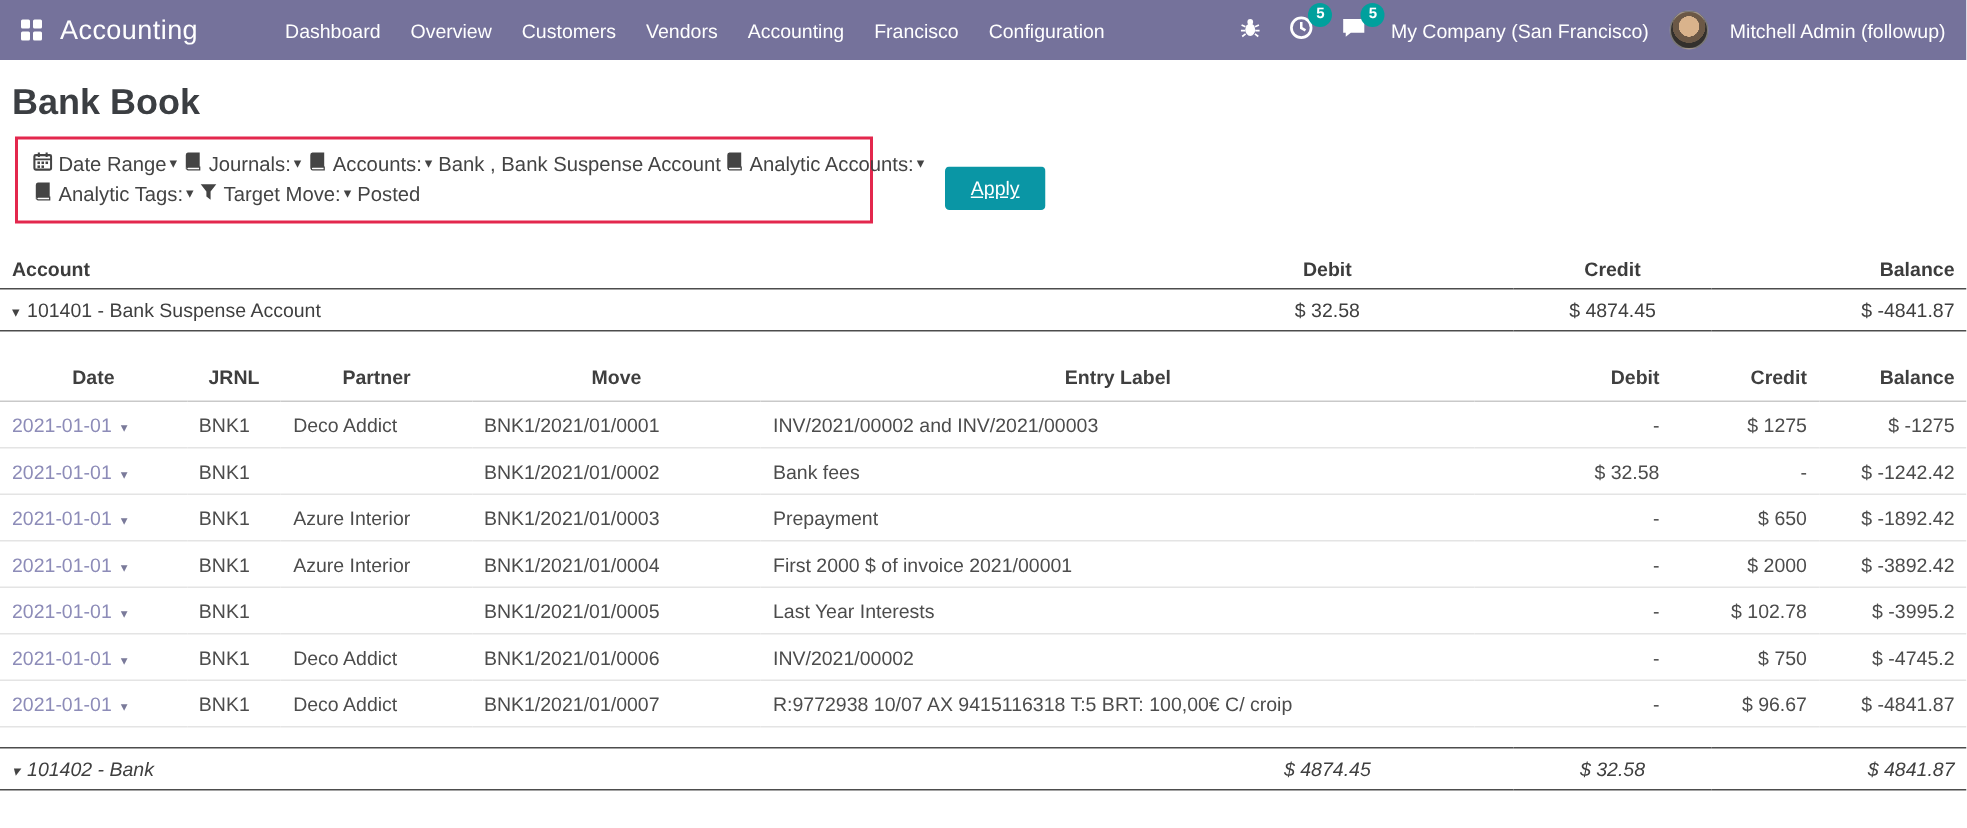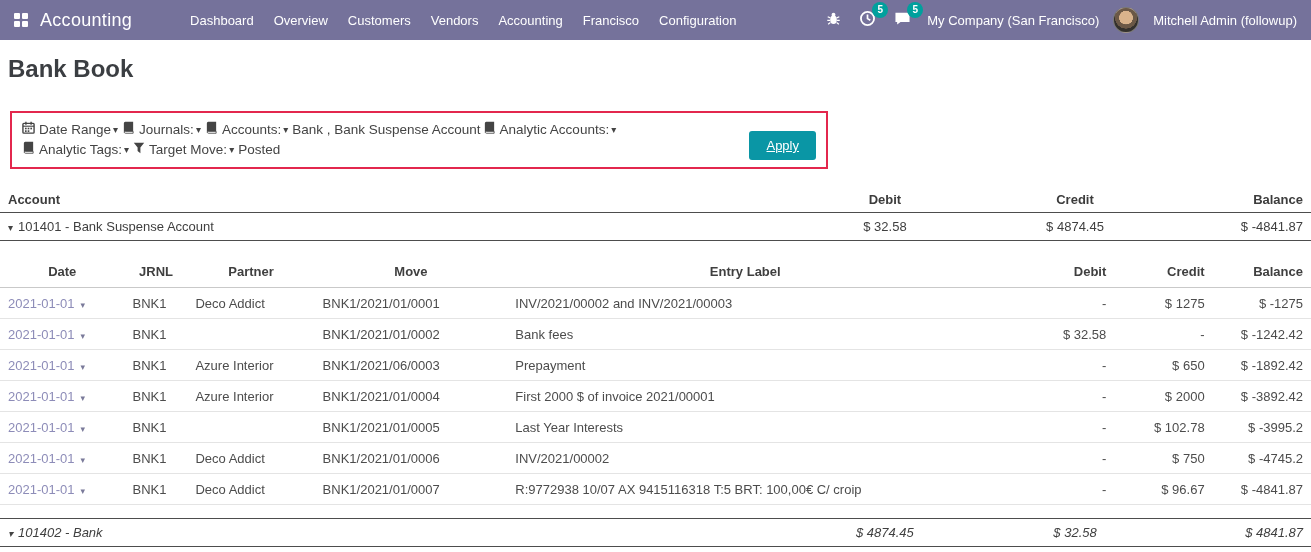--- a/index.html
+++ b/index.html
@@ -34,21 +34,21 @@
 
   
   .page-title{font-size:24px;font-weight:bold;color:var(--heading-dark);margin:15px 0 2px 8px;}
   .controls-row{display:flex;justify-content:space-between;align-items:flex-start;padding-left:10px;margin-top:8px;}
   .action-buttons{display:flex;gap:6px;margin-top:11px;}
   .btn{background:var(--button-teal);color:#fff;border:1px solid transparent;border-radius:3px;font-size:13px;padding:6px 10px;cursor:pointer;font-family:inherit;}
   .btn.focus-ring{outline:2px solid #c5c2e0;outline-offset:1px;}
   .btn-apply{padding:6px 16px;text-decoration:underline;}
 
   
-  .filter-box{border:2px solid var(--filter-border-red);display:flex;align-items:flex-end;gap:10px;padding:7px 10px;margin-right:2px;width:818px;margin-top:20px;}
+  .filter-box{border:2px solid var(--filter-border-red);display:flex;align-items:flex-end;gap:10px;padding:7px 10px;margin-right:2px;width:572px;}
   .filter-lines{flex:1;font-size:13.5px;color:#444;}
   .filter-line{display:flex;flex-wrap:nowrap;align-items:center;line-height:20px;white-space:nowrap;}
   .filter-item{display:inline-flex;align-items:center;cursor:pointer;margin-right:2px;}
   .filter-item svg{margin-right:4px;flex:none;}
   .caret{font-size:10px;color:#444;margin:0 2px;line-height:1;}
   .filter-value{margin-left:2px;}
 
   
   table{width:100%;border-collapse:collapse;table-layout:fixed;font-size:13px;}
   .summary-table{margin-top:18px;}
@@ -272,21 +272,21 @@
         <td>BNK1/2021/01/0002</td>
         <td>Bank fees</td>
         <td class="ar">$ 32.58</td>
         <td class="ar">-</td>
         <td class="ar">$ -1242.42</td>
       </tr>
       <tr>
         <td><span class="date-link">2021-01-01</span><span class="date-caret">▾</span></td>
         <td>BNK1</td>
         <td>Azure Interior</td>
-        <td>BNK1/2021/06/0003</td>
+        <td>BNK1/2021/01/0003</td>
         <td>Prepayment</td>
         <td class="ar">-</td>
         <td class="ar">$ 650</td>
         <td class="ar">$ -1892.42</td>
       </tr>
       <tr>
         <td><span class="date-link">2021-01-01</span><span class="date-caret">▾</span></td>
         <td>BNK1</td>
         <td>Azure Interior</td>
         <td>BNK1/2021/01/0004</td>

